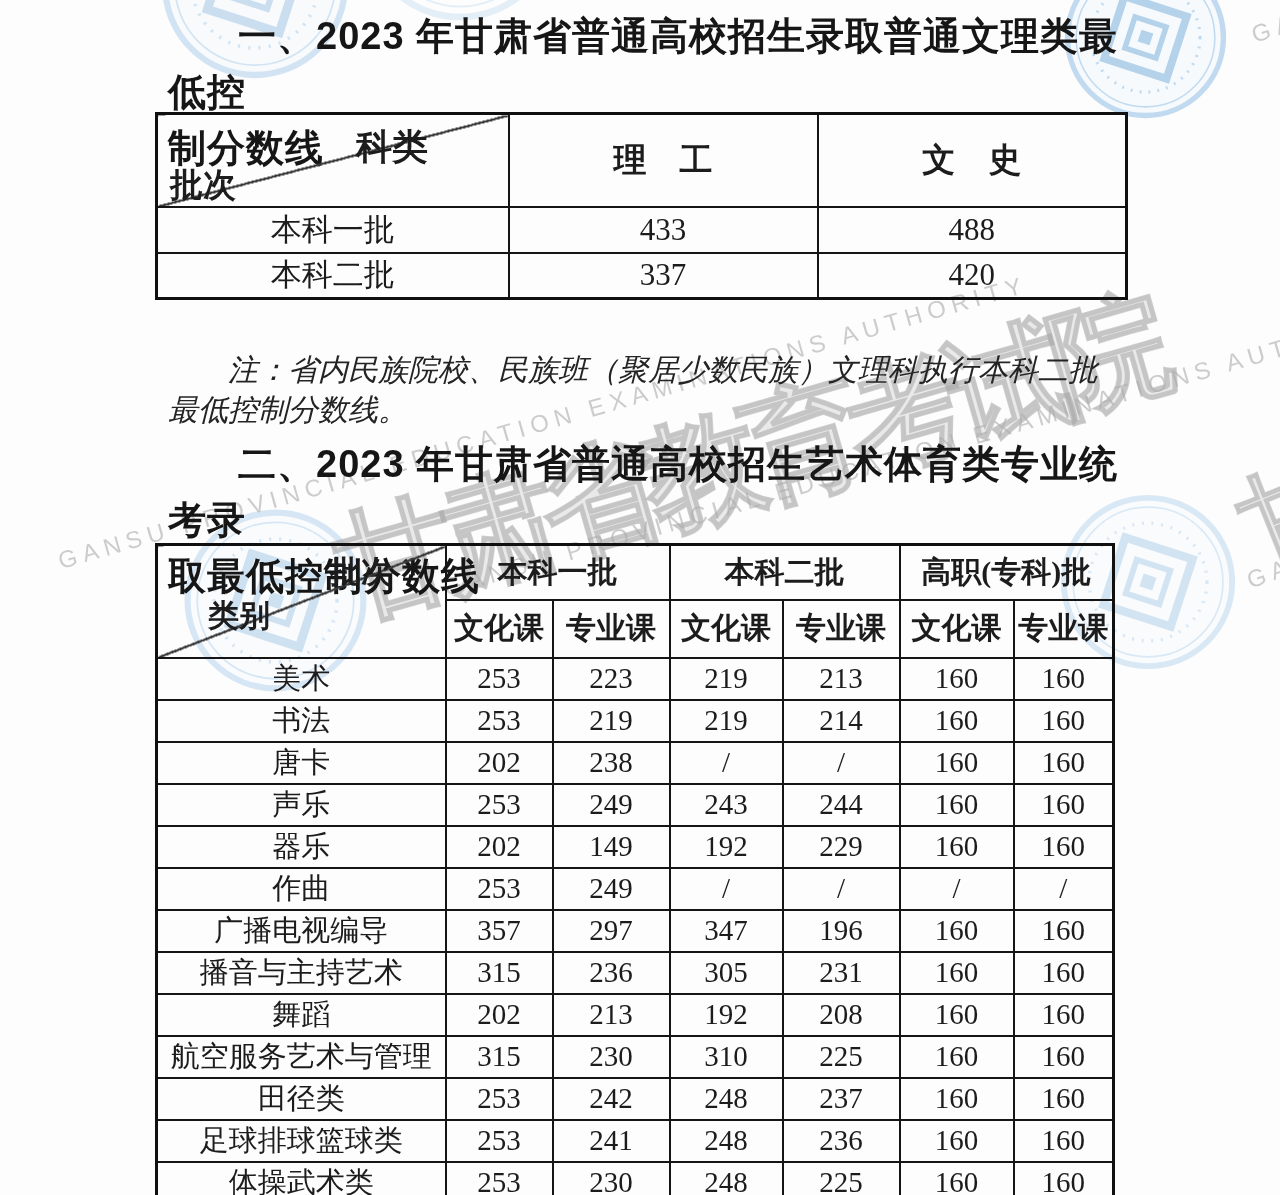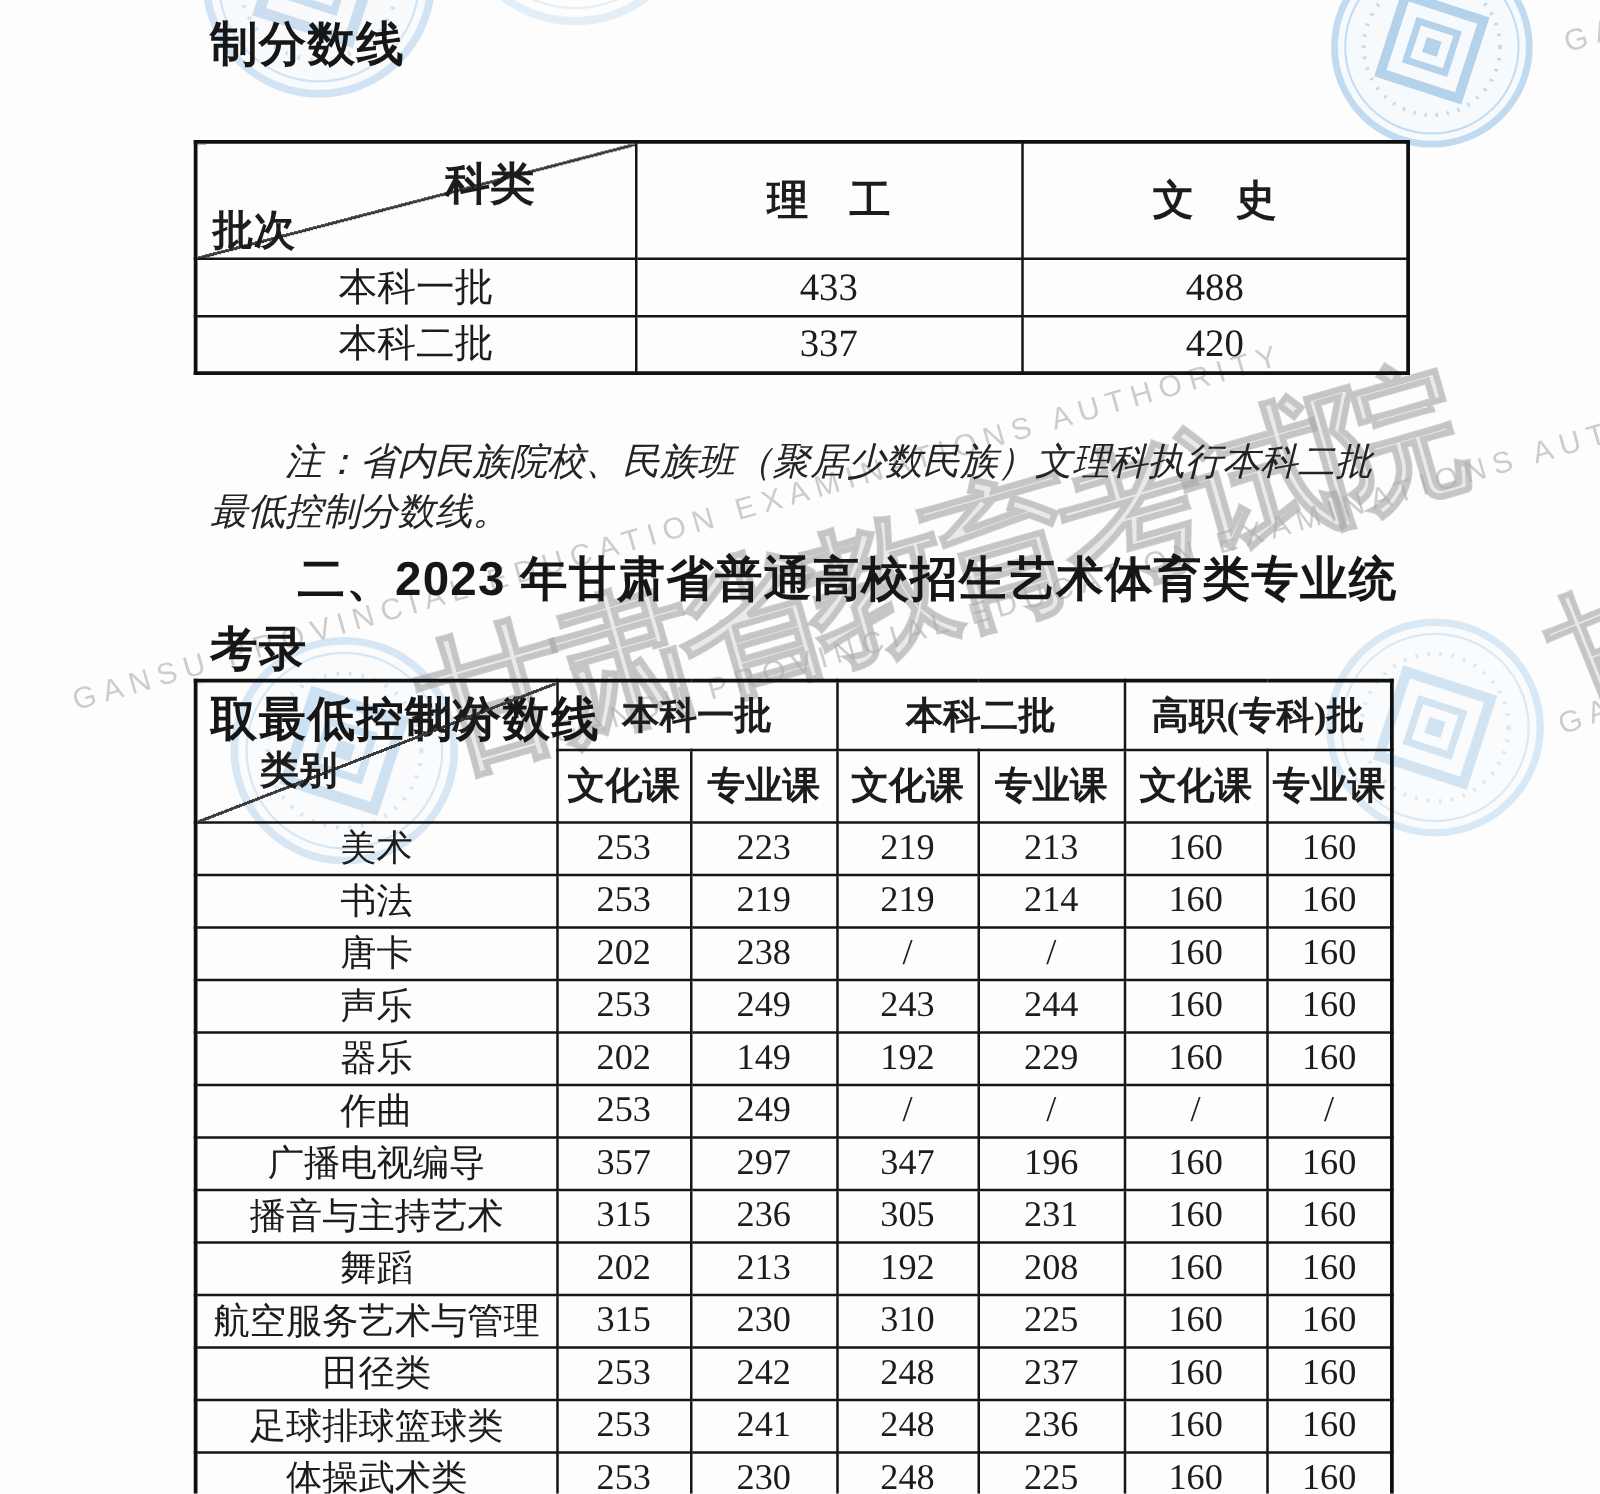--- a/index.html
+++ b/index.html
@@ -123,20 +123,21 @@
     <div class="wm-en wm-en-2">GANSU PROVINCIAL EDUCATION EXAMINATIONS AUTHORITY</div>
     <div class="wm-cn wm-cn-b">甘肃省教育考试院</div>
     <div class="wm-en wm-en-b">GANSU PROVINCIAL EDUCATION EXAMINATIONS AUTHORITY</div>
     <div class="wm-cn wm-cn-c">甘肃省教育考试院</div>
     <div class="wm-en wm-en-c">GANSU PROVINCIAL EDUCATION EXAMINATIONS AUTHORITY</div>
   </div>
 
   <div class="content">
 
     <div class="title" id="title1">
+      <span class="ln1">一、2023 年甘肃省普通高校招生录取普通文理类最低控</span>
       <span class="ln2">制分数线</span>
     </div>
 
     <table class="t1">
       <colgroup>
           <col style="width:352px">
           <col style="width:309px">
           <col style="width:309px">
         </colgroup>
       <tbody>

